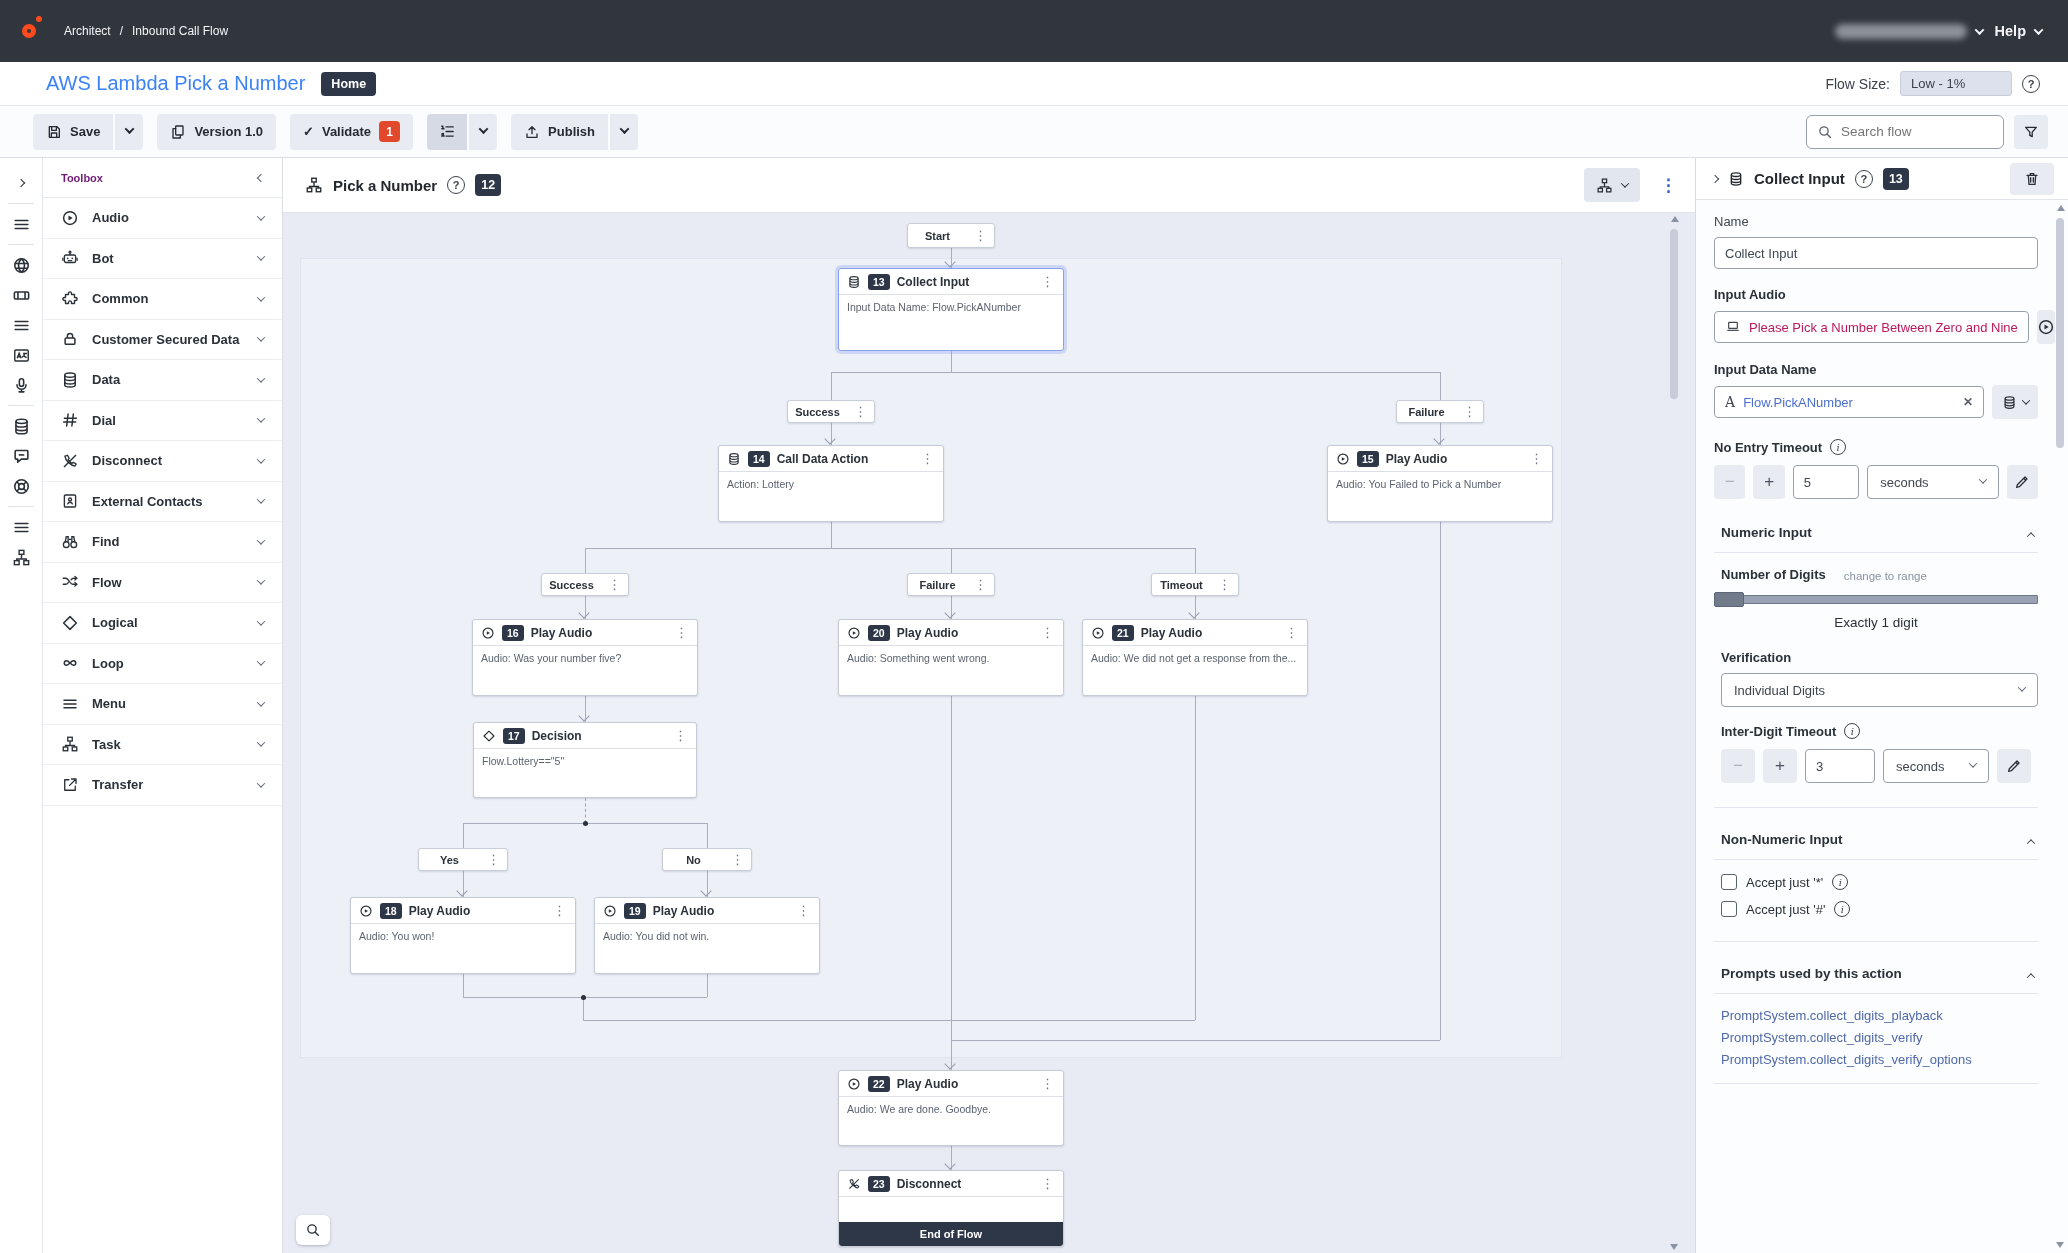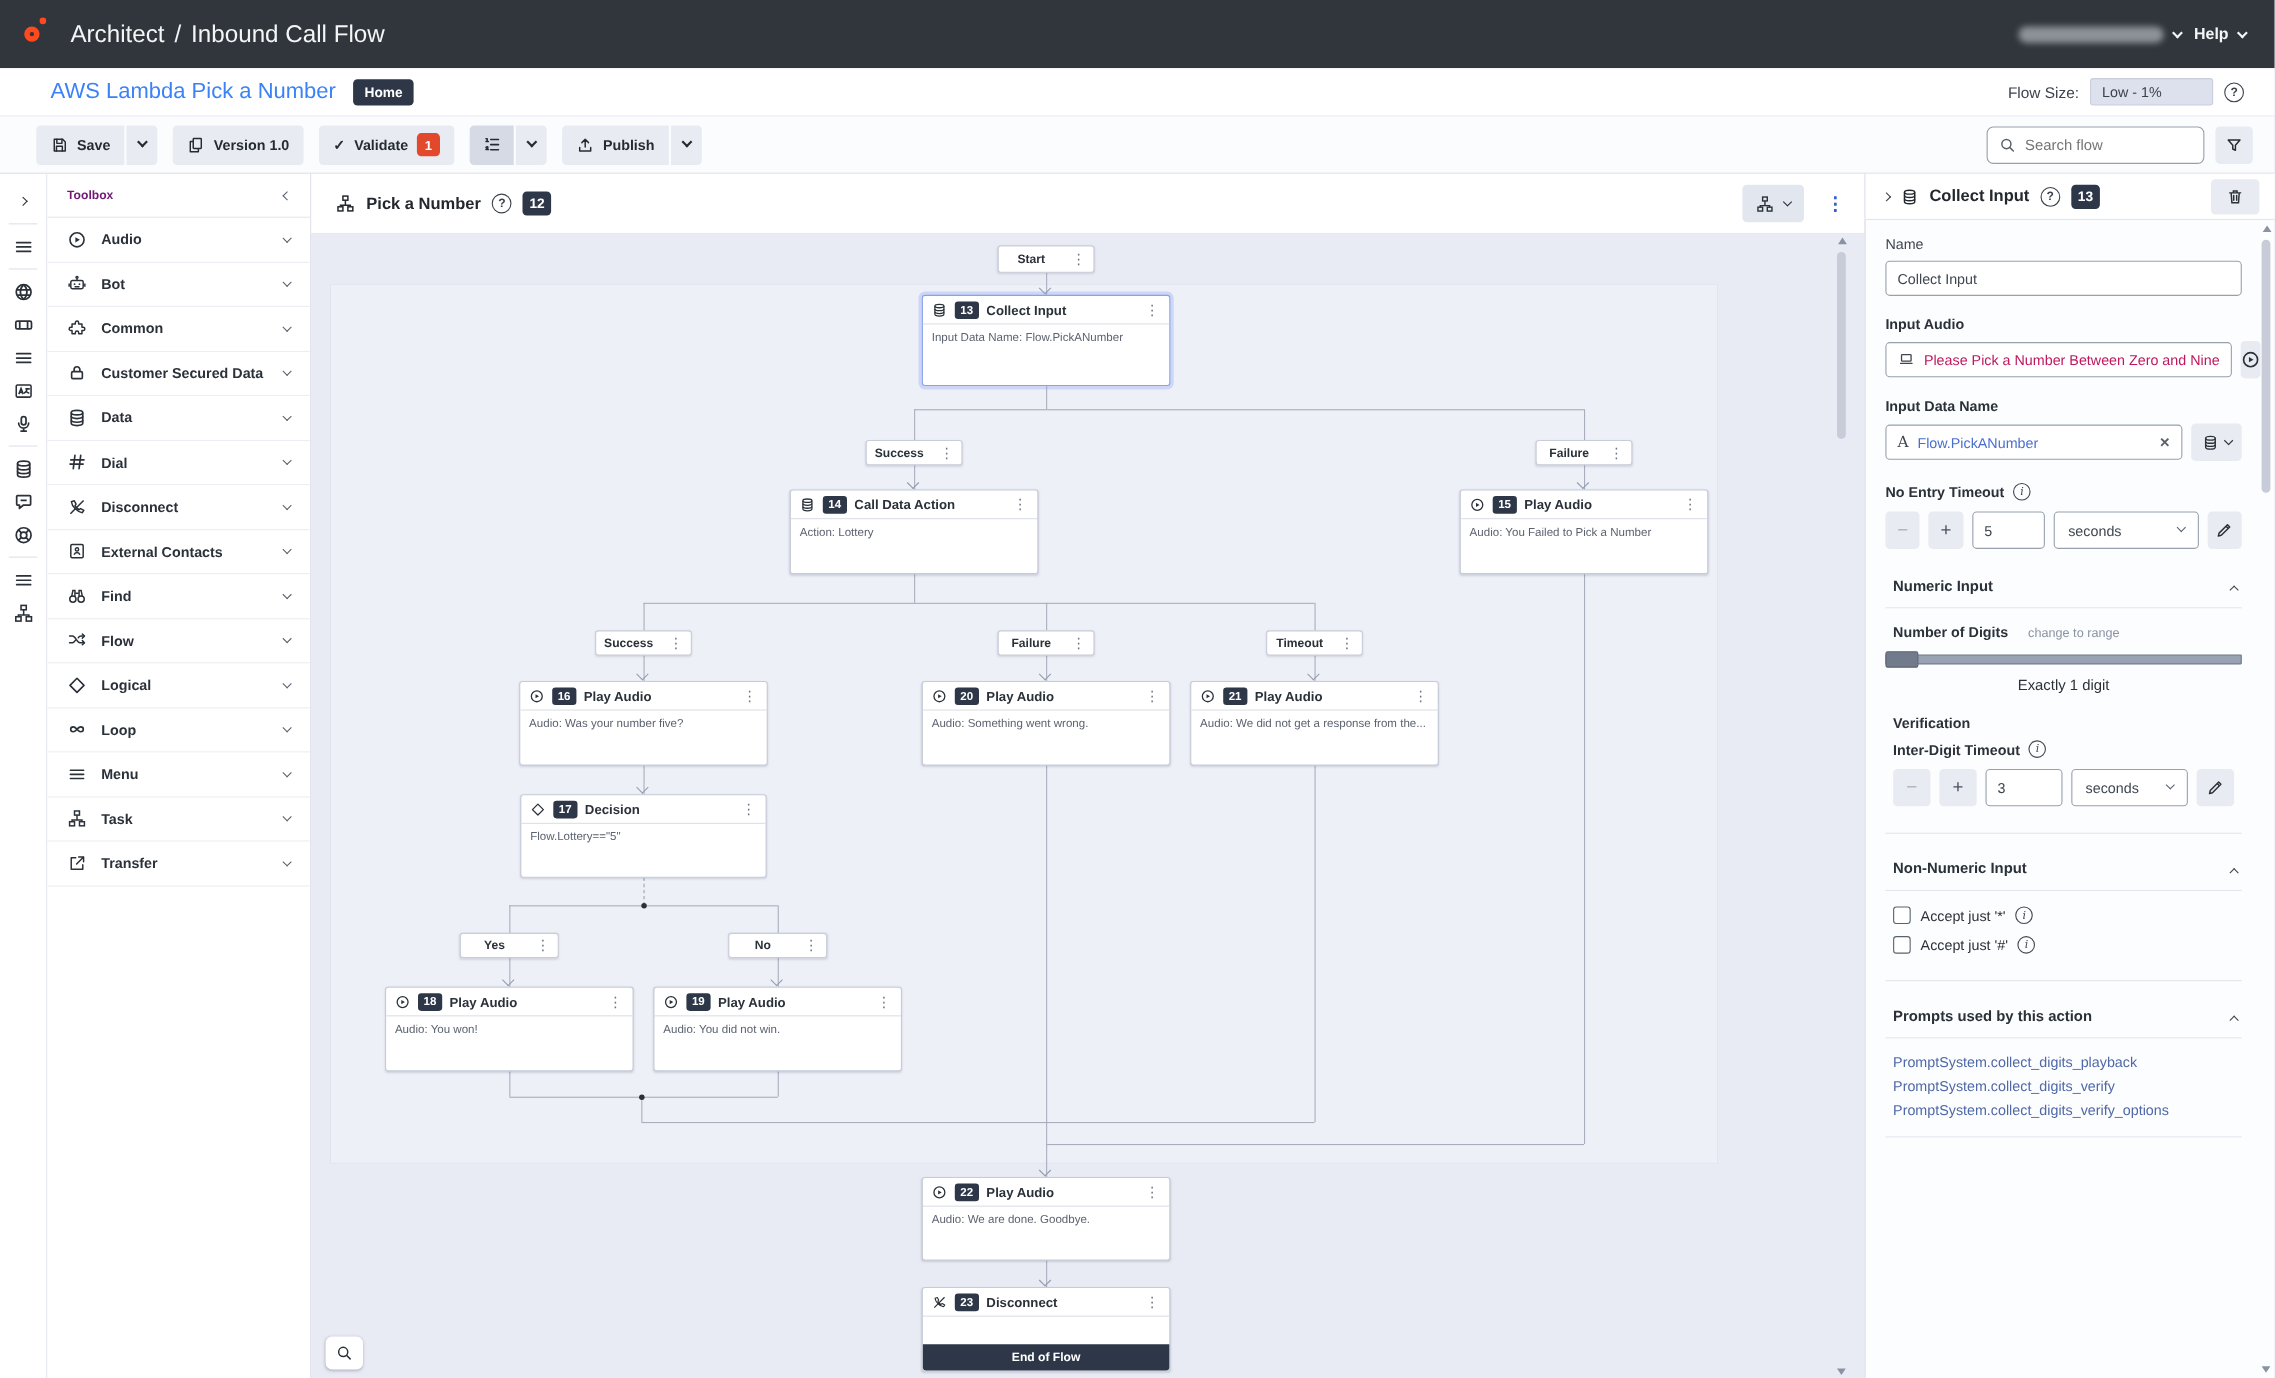--- a/index.html
+++ b/index.html
@@ -5,21 +5,21 @@
   * { box-sizing: border-box; margin: 0; padding: 0; }
   html,body { margin:0; }
   body { font-family: "Liberation Sans", sans-serif; background:#dfe2ec; }
   .screen { position:relative; width:2068px; height:1253px; overflow:hidden; background:#e9ebf4; }
 
   
   .topbar { position:absolute; left:0; top:0; width:100%; height:62px; background:#30363c; display:flex; align-items:center; padding:0 26px 0 20px; color:#f3f5f7; }
   .logo { position:relative; width:30px; height:34px; margin-right:14px; }
   .logo .big { position:absolute; left:2px; top:10px; width:14px; height:14px; border:5px solid #ff4a1e; border-radius:50%; }
   .logo .small { position:absolute; left:16px; top:2px; width:5px; height:5px; border:3px solid #ff4a1e; border-radius:50%; }
-  .crumbs { font-size:22px; display:flex; gap:9px; align-items:flex-start; }
+  .crumbs { font-size:12px; display:flex; gap:9px; align-items:flex-start; }
   .topbar-right { margin-left:auto; display:flex; align-items:center; gap:12px; }
   .userblur { width:132px; height:15px; background:#8d9298; border-radius:8px; filter:blur(3px); }
   .tb-group { display:flex; align-items:center; gap:9px; cursor:pointer; }
   .help { font-weight:bold; font-size:14.5px; }
   .chev { display:inline-block; width:7px; height:7px; border-right:2px solid currentColor; border-bottom:2px solid currentColor; transform:rotate(45deg) translate(-1px,-1px); }
   .chev.up { transform:rotate(-135deg) translate(-1px,-1px); }
   .chev.right { transform:rotate(-45deg); }
   .chev.left { transform:rotate(135deg); }
   .chev.sm { width:6px; height:6px; border-width:1.7px; }
 
@@ -806,20 +806,24 @@
           <span class="plabel b">Number of Digits</span>
           <span class="small-link">change to range</span>
         </div>
         <div class="slider indent">
           <div class="track"></div>
           <div class="handle"></div>
         </div>
         <div class="center-note">Exactly 1 digit</div>
 
         <div class="plabel b indent">Verification</div>
+        <div class="pselect" style="margin:0 0 16px 7px">
+          <span>Individual Digits</span>
+            <span class="chev sm"></span>
+        </div>
 
         <div class="lblrow indent">
           <span class="plabel b">Inter-Digit Timeout</span>
           <span class="iicon">i</span>
         </div>
         <div class="prow indent" style="margin-bottom:0">
           <div class="pbtn sqbtn">
               <span class="minus-dis">−</span>
             </div>
           <div class="pbtn sqbtn">

